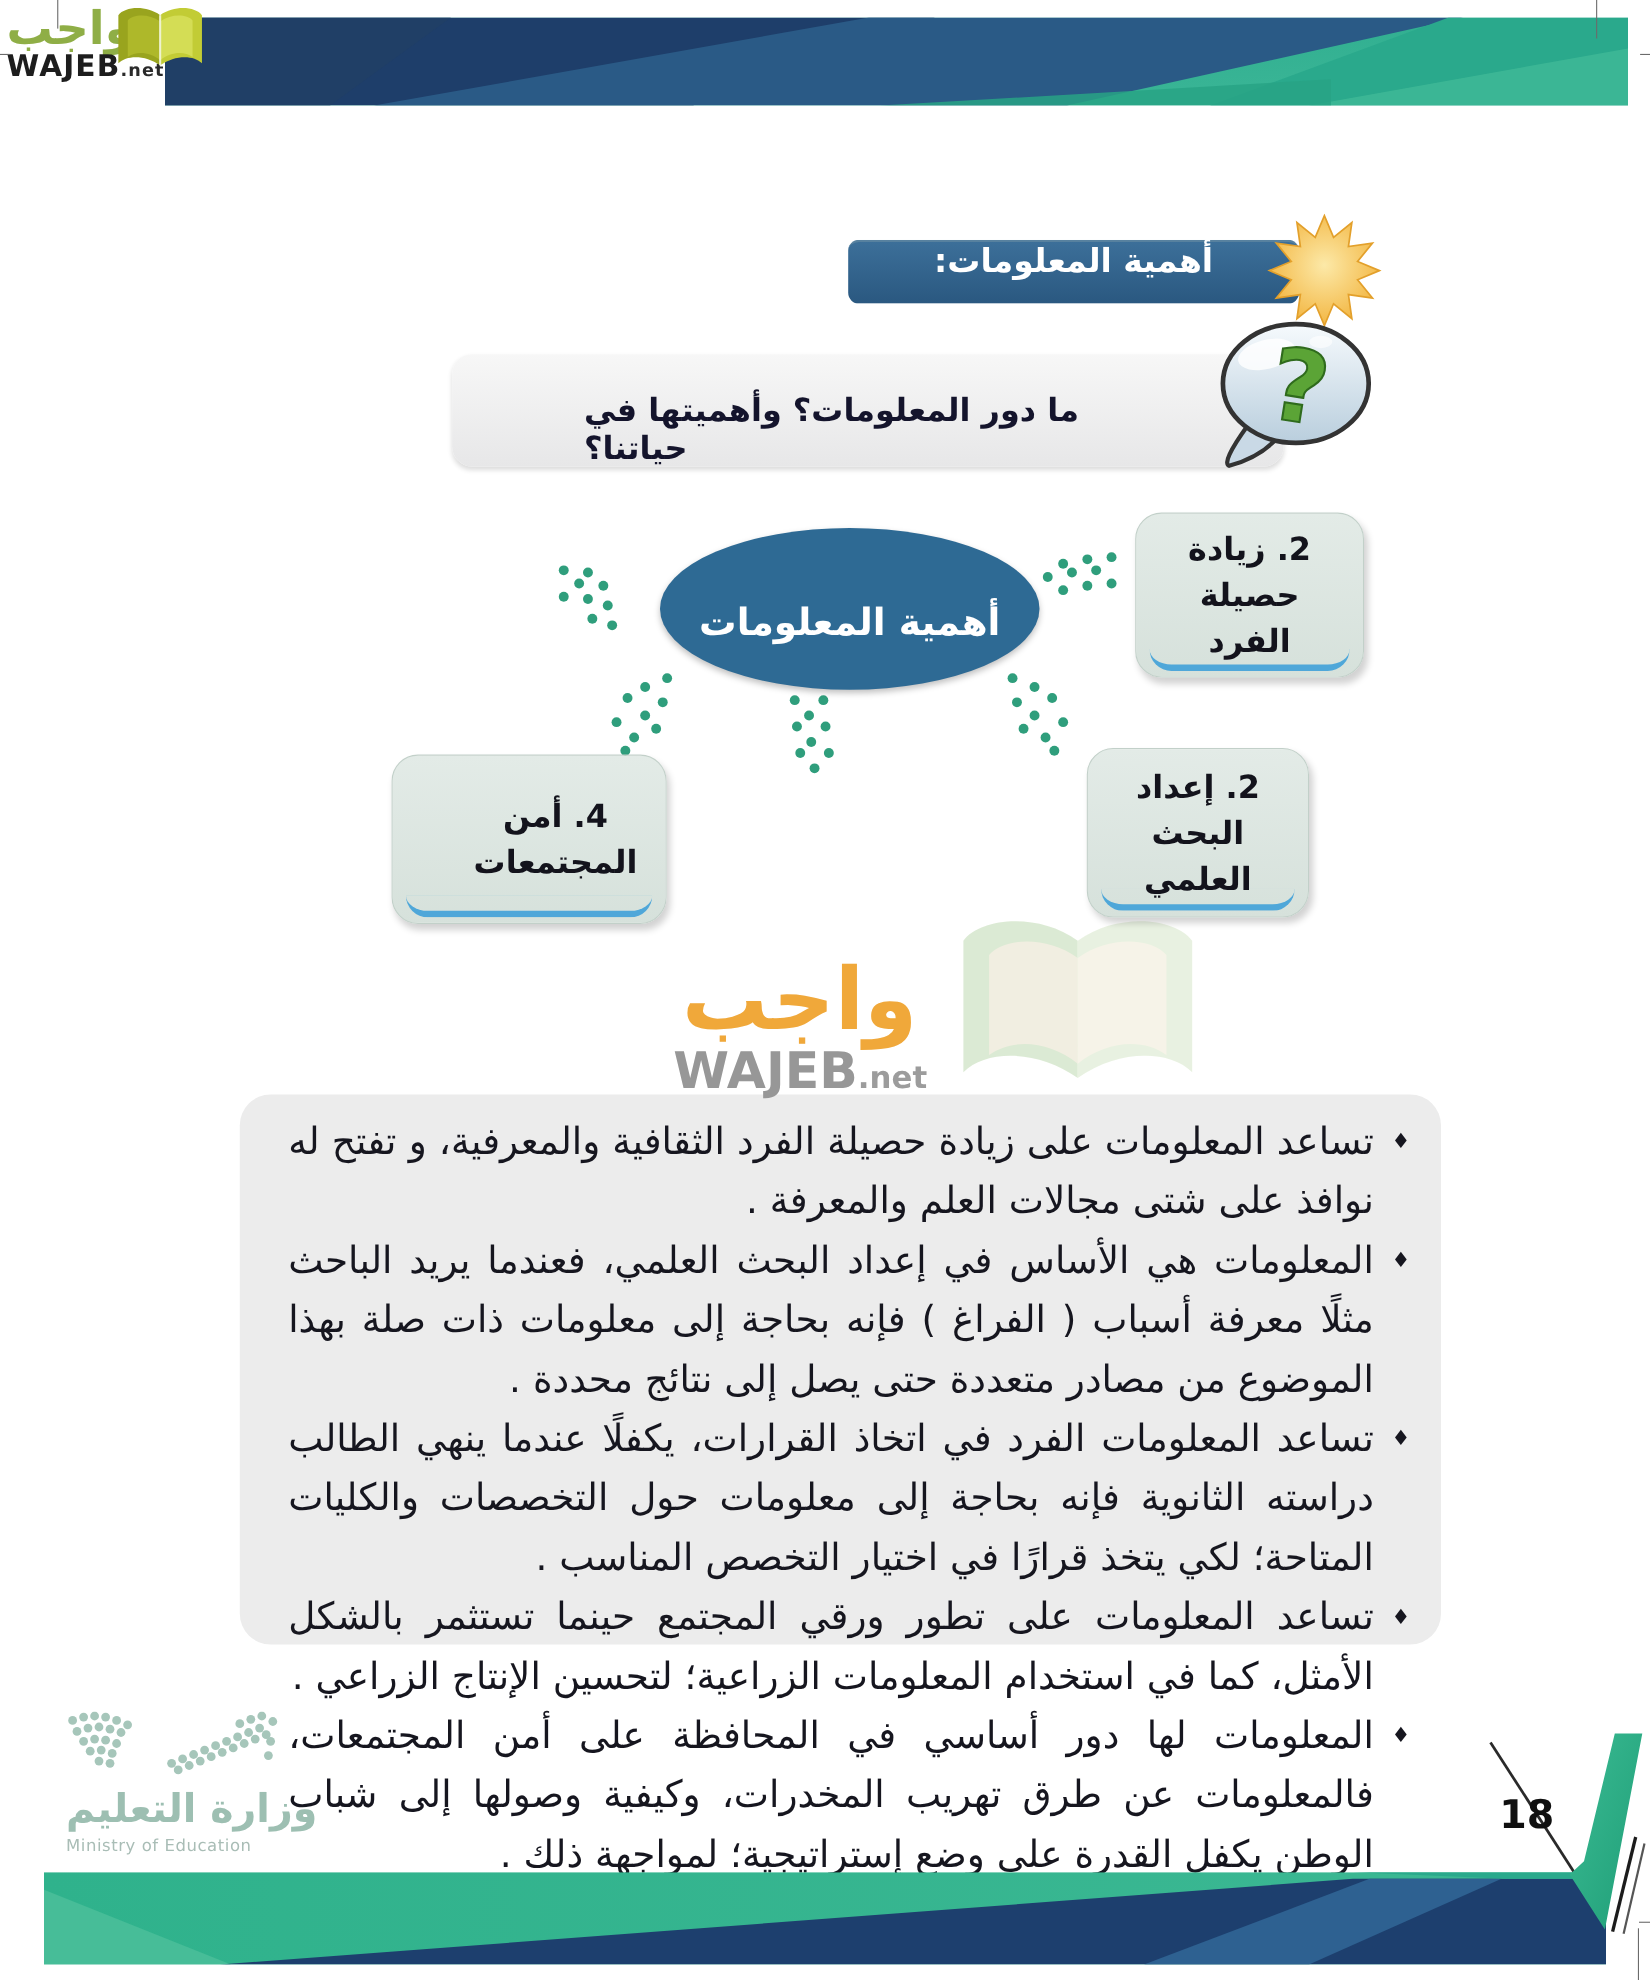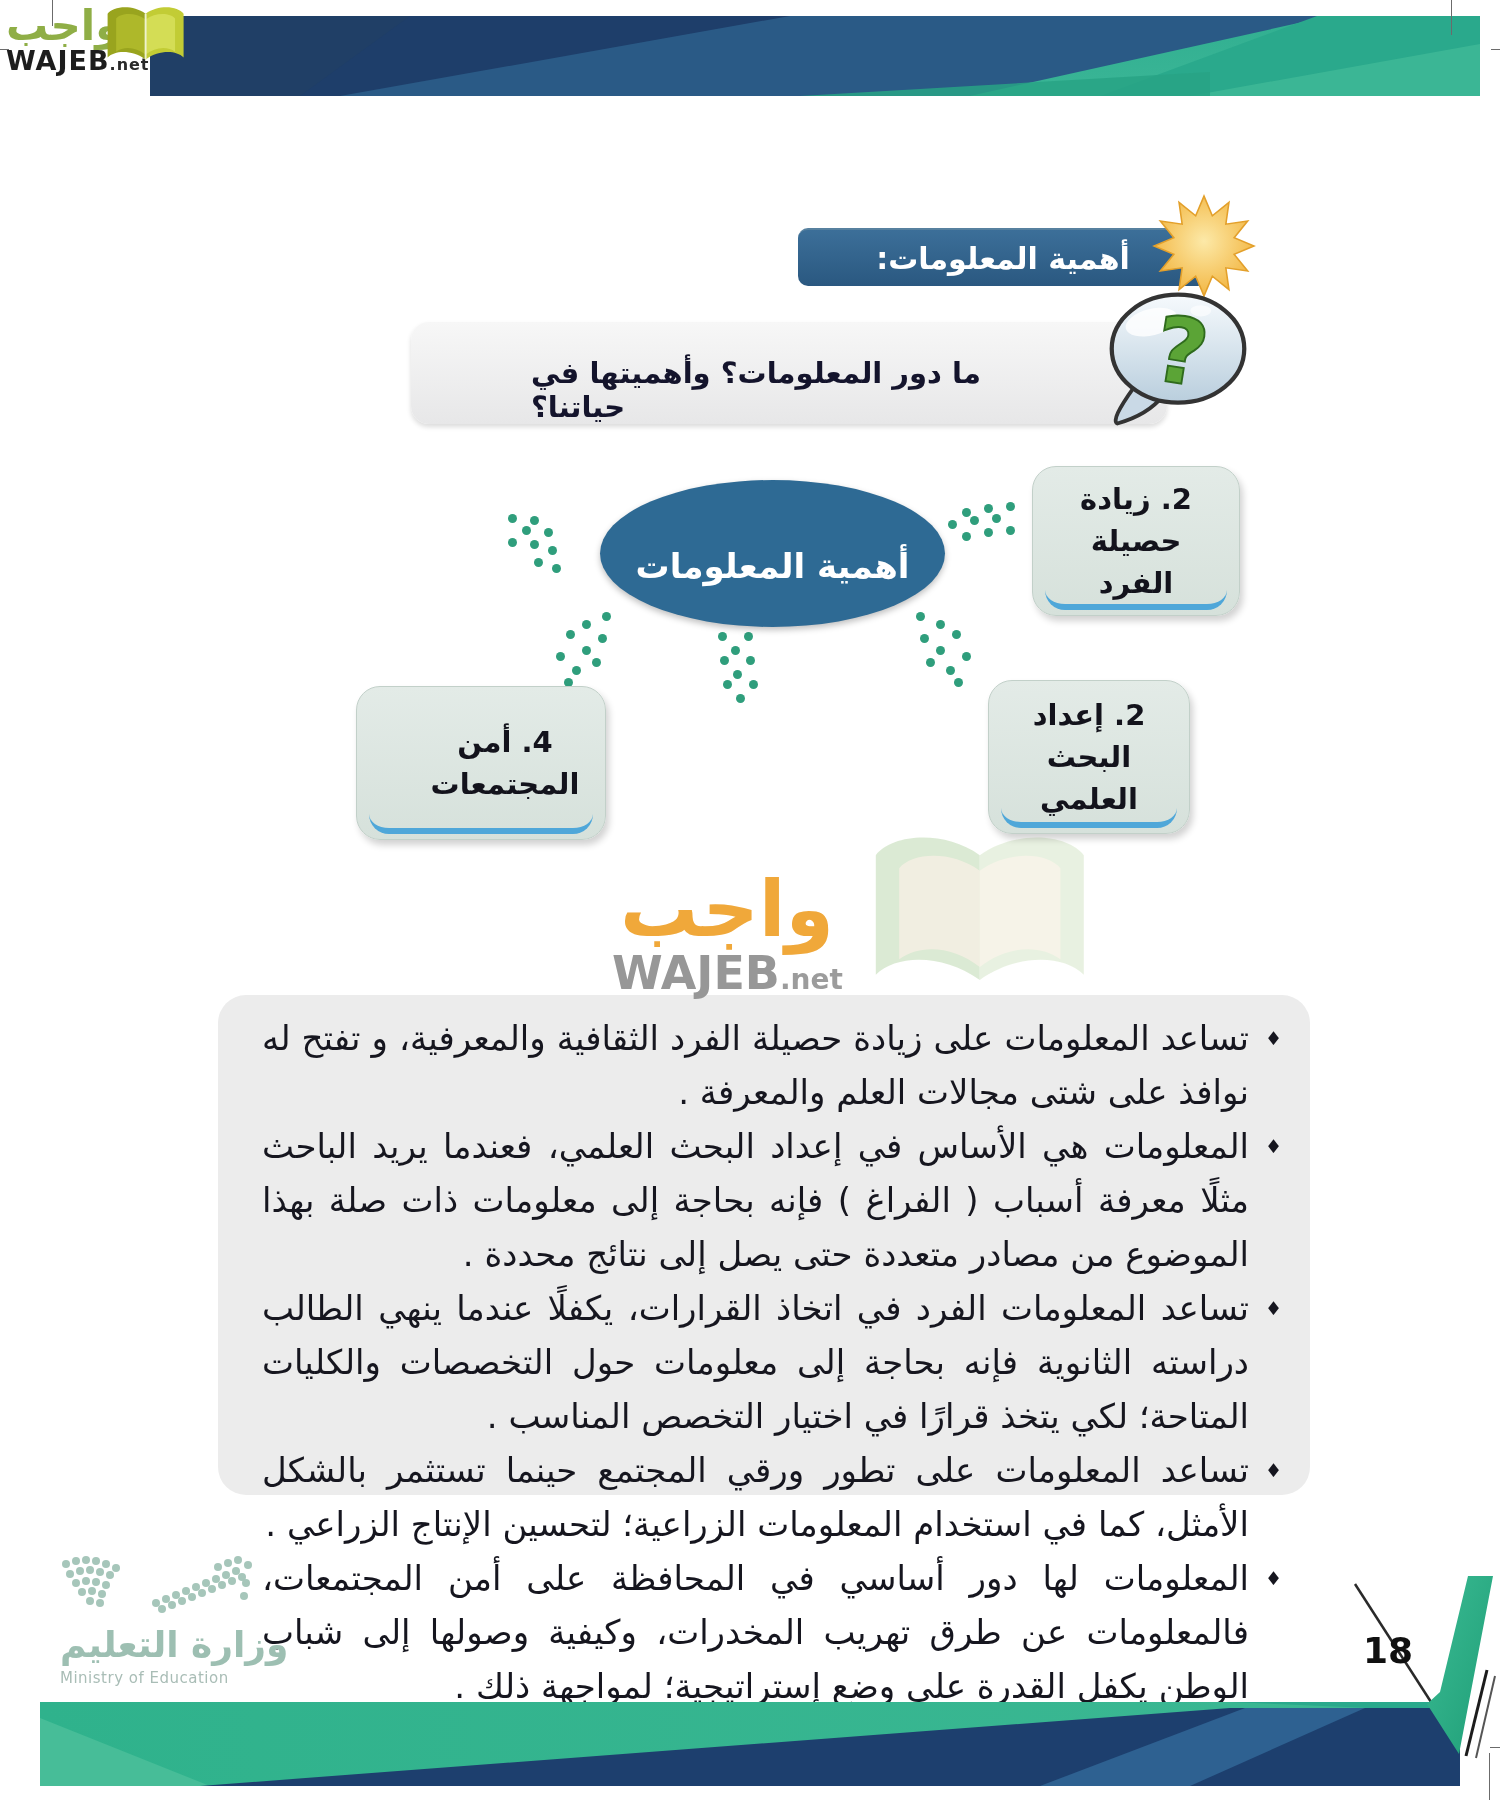--- a/index.html
+++ b/index.html
@@ -10,23 +10,23 @@
   
   .mark{position:absolute;background:#6b6b6b;z-index:9;}
 
   
   .toplogo{left:6px;top:4px;width:210px;z-index:5;}
   .toplogo .ar{font-size:42px;font-weight:bold;color:#8fae46;line-height:44px;}
   .toplogo .en{font-size:27px;font-weight:bold;color:#1d1d1d;letter-spacing:1px;line-height:26px;}
   .toplogo .tld{font-size:16px;font-weight:bold;color:#2a2a2a;}
 
   
-  .banner{left:798px;top:218px;width:410px;height:56px;border-radius:10px;
+  .banner{left:771px;top:218px;width:410px;height:56px;border-radius:10px;
           background:linear-gradient(#3c6f99,#2a5880);border-top:2px solid #57819f;
-          display:flex;align-items:center;justify-content:center;z-index:2;margin-top:10px;}
+          display:flex;align-items:flex-start;justify-content:center;z-index:2;}
   .banner span{color:#ffffff;font-size:30px;font-weight:bold;direction:rtl;}
 
   
   .qbox{left:411px;top:322px;width:756px;height:102px;border-radius:18px;
         background:linear-gradient(#f7f7f7,#e7e7e8);box-shadow:0 3px 5px rgba(0,0,0,.14);
         display:flex;align-items:flex-end;z-index:1;}
   .qbox span{direction:rtl;width:100%;text-align:left;padding-left:120px;padding-right:150px;
         box-sizing:border-box;font-size:29px;font-weight:bold;color:#14142c;}
 
   

